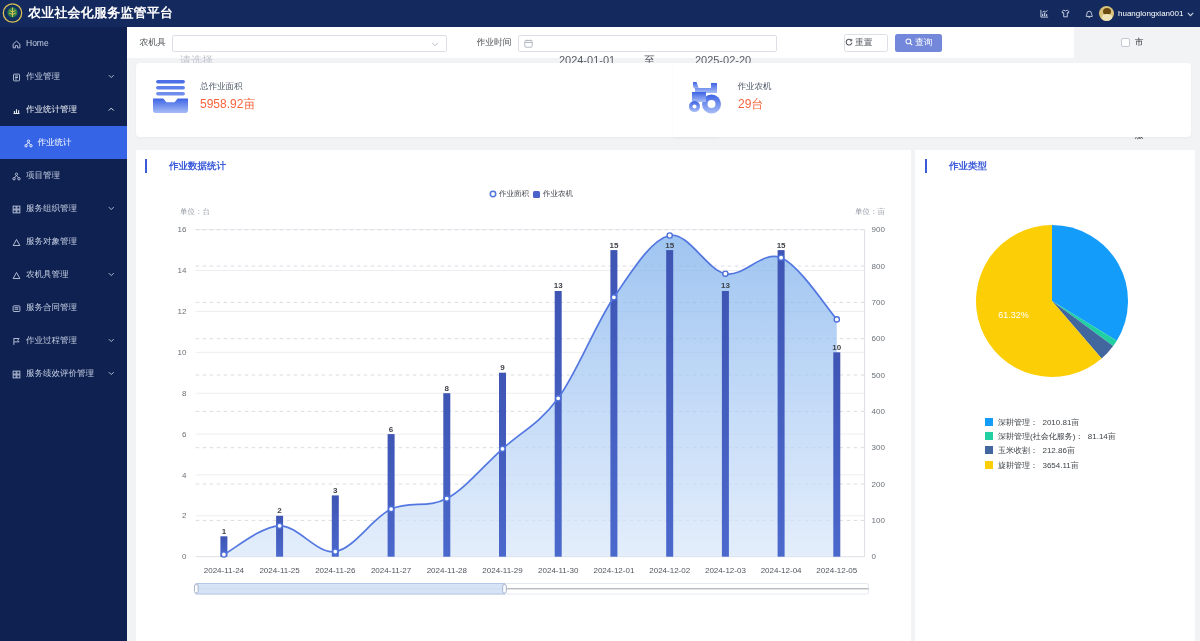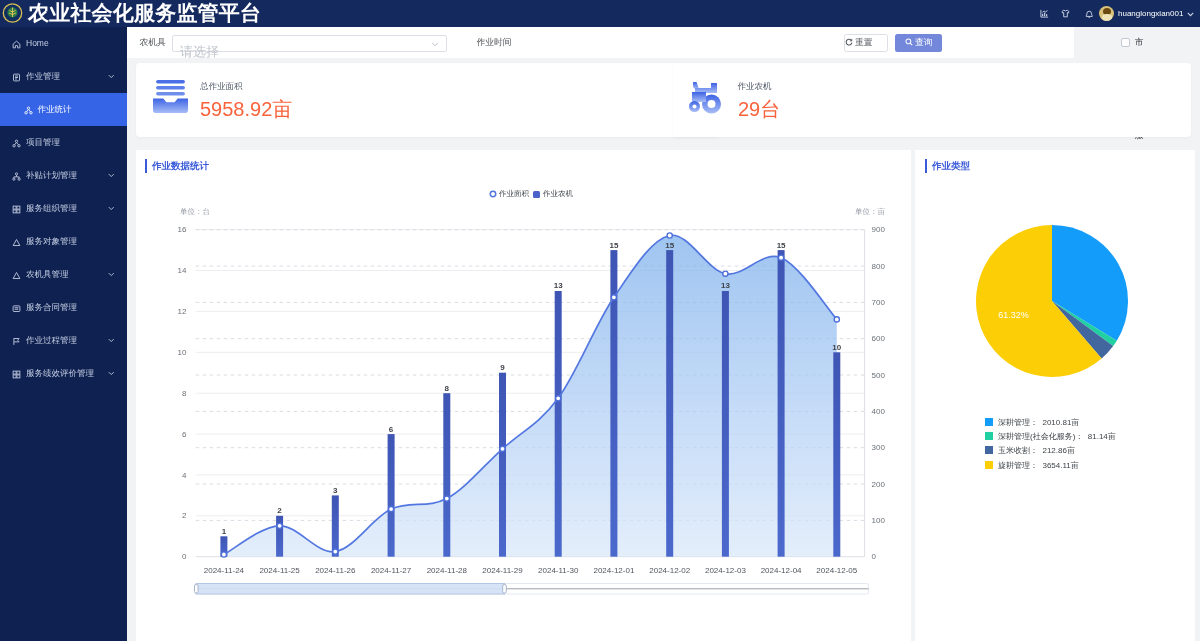--- a/index.html
+++ b/index.html
@@ -1,38 +1,38 @@
 <!DOCTYPE html>
 <html lang="zh"><head><meta charset="utf-8"><style>
 *{margin:0;padding:0;box-sizing:border-box}
 html,body{width:1200px;height:641px;overflow:hidden;font-family:"Liberation Sans",sans-serif}
 body{background:#f2f3f5;position:relative}
 .abs{position:absolute}
 .header{position:absolute;left:0;top:0;width:1200px;height:27px;background:#142a5e;color:#fff}
-.htitle{position:absolute;left:28px;top:0;line-height:26px;font-size:21px;font-weight:bold;letter-spacing:.2px}
+.htitle{position:absolute;left:28px;top:0;line-height:26px;font-size:13px;font-weight:bold;letter-spacing:.2px}
 .hic{position:absolute;top:8px}
 .uname{position:absolute;left:1118px;top:0;line-height:27px;font-size:8px;color:#fff}
 .sidebar{position:absolute;left:0;top:27px;width:127px;height:614px;background:#0e2150}
 .mi{position:relative;height:33px;line-height:33px;color:#c5cee3;font-size:8.5px;white-space:nowrap}
 .mi .txt{position:absolute;left:26px;top:0}
 .mi .ic{position:absolute;left:12px;top:12.5px;width:9px;height:9px;opacity:.9}
 .mi .car{position:absolute;left:108px;top:14px;width:6.5px;height:5px}
 .mi.active{background:#3565e6;color:#fff}
 .mi.sub .ic{left:23.5px}
 .mi.sub .txt{left:37.5px}
 .mi.lit{color:#f2f5fc}
 .fbar{position:absolute;left:127px;top:27px;width:947px;height:31px;background:#fff;font-size:8.75px}
 .flabel{position:absolute;top:0;line-height:31px;color:#4e5256}
 .inp{position:absolute;top:7.5px;height:17px;background:#fff;border:1px solid #dcdfe6;border-radius:2px}
-.inp span{position:absolute;top:8px;line-height:15px;font-size:13px}
+.inp span{position:absolute;top:17px;line-height:15px;font-size:11px}
 .card{position:absolute;background:#fff;border-radius:4px;box-shadow:0 1px 3px rgba(0,0,0,.04)}
 .panel{position:absolute;background:#fff}
-.ptitle{position:absolute;font-size:9.5px;font-weight:bold;color:#3a5ad9;border-left:2px solid #3a5ad9;padding-left:5px;line-height:13.5px}
+.ptitle{position:absolute;font-size:9.5px;font-weight:bold;color:#3a5ad9;border-left:2px solid #3a5ad9;padding-left:22px;line-height:13.5px}
 .slabel{font-size:8.5px;color:#4d5666}
-.sval{font-size:20px;color:#f9633c}
+.sval{font-size:12px;color:#f9633c}
 .pleg div{height:14.2px;line-height:14.2px}
 .pleg i{display:inline-block;width:8px;height:8px;margin-right:5px;vertical-align:-1px}
 </style></head>
 <body>
 <div class="header">
   <svg class="abs" style="left:2px;top:2px" width="21" height="22" viewBox="0 0 21 22">
     <circle cx="10.5" cy="11" r="10" fill="#12305f"></circle>
     <circle cx="10.5" cy="11" r="9.2" fill="none" stroke="#d9bd55" stroke-width="1.3"></circle>
     <circle cx="10.5" cy="10.5" r="5" fill="#2e7d46"></circle>
     <path d="M10.5 5.5 L10.5 15 M7.5 8.5 Q10.5 11.5 13.5 8.5 M7 11 Q10.5 14 14 11" stroke="#e7c85b" stroke-width=".9" fill="none"></path>
@@ -72,52 +72,49 @@
 <div class="mi">
       <svg class="ic" viewBox="0 0 12 12" fill="none" stroke="#c5cee3" stroke-width="1.3">
         <rect x="2" y="1.5" width="8" height="9" rx="1"></rect>
         <path d="M4 4 H8 M4 6 H8 M4 8 H6.5"></path>
       </svg>
       <span class="txt">作业管理</span>
       <svg class="car" viewBox="0 0 9 7">
         <path d="M1 1.5 L4.5 5 L8 1.5" stroke="#c5cee3" stroke-width="1.2" fill="none"></path>
       </svg>
     </div>
+<div class="mi lit">
+      <svg class="ic" viewBox="0 0 12 12" fill="none" stroke="#ffffff" stroke-width="1.3">
+        <path d="M2 10 L10 10 M3.2 10 V6.8 M6 10 V4.2 M8.8 10 V5.8" stroke-width="1.5"></path>
+      </svg>
+      <span class="txt">作业统计管理</span>
+      <svg class="car" viewBox="0 0 9 7">
+        <path d="M1 5 L4.5 1.5 L8 5" stroke="#ffffff" stroke-width="1.2" fill="none"></path>
+      </svg>
+    </div>
 <div class="mi sub active">
       <svg class="ic" viewBox="0 0 12 12" fill="none" stroke="#ffffff" stroke-width="1.3">
         <circle cx="6" cy="3" r="1.6"></circle>
         <circle cx="2.7" cy="9" r="1.6"></circle>
         <circle cx="9.3" cy="9" r="1.6"></circle>
         <path d="M6 4.6 L3.4 7.7 M6 4.6 L8.6 7.7"></path>
       </svg>
       <span class="txt">作业统计</span>
     </div>
 <div class="mi">
       <svg class="ic" viewBox="0 0 12 12" fill="none" stroke="#c5cee3" stroke-width="1.3">
         <circle cx="6" cy="3" r="1.6"></circle>
         <circle cx="2.7" cy="9" r="1.6"></circle>
         <circle cx="9.3" cy="9" r="1.6"></circle>
         <path d="M6 4.6 L3.4 7.7 M6 4.6 L8.6 7.7"></path>
       </svg>
       <span class="txt">项目管理</span>
     </div>
 <div class="mi">
       <svg class="ic" viewBox="0 0 12 12" fill="none" stroke="#c5cee3" stroke-width="1.3">
-        <circle cx="6" cy="2.5" r="1.5"></circle>
-        <circle cx="2.5" cy="9.5" r="1.5"></circle>
-        <circle cx="9.5" cy="9.5" r="1.5"></circle>
-        <path d="M6 4 V6.5 M6 6.5 H2.5 V8 M6 6.5 H9.5 V8"></path>
-      </svg>
-      <span class="txt">补贴计划管理</span>
-      <svg class="car" viewBox="0 0 9 7">
-        <path d="M1 1.5 L4.5 5 L8 1.5" stroke="#c5cee3" stroke-width="1.2" fill="none"></path>
-      </svg>
-    </div>
-<div class="mi">
-      <svg class="ic" viewBox="0 0 12 12" fill="none" stroke="#c5cee3" stroke-width="1.3">
         <rect x="1.5" y="1.5" width="4" height="4"></rect>
         <rect x="6.5" y="1.5" width="4" height="4"></rect>
         <rect x="1.5" y="6.5" width="4" height="4"></rect>
         <rect x="6.5" y="6.5" width="4" height="4"></rect>
       </svg>
       <span class="txt">服务组织管理</span>
       <svg class="car" viewBox="0 0 9 7">
         <path d="M1 1.5 L4.5 5 L8 1.5" stroke="#c5cee3" stroke-width="1.2" fill="none"></path>
       </svg>
     </div>
@@ -168,20 +165,29 @@
 
 <div class="fbar">
   <div class="flabel" style="left:12.5px">农机具</div>
   <div class="inp" style="left:45px;width:275px">
     <span style="left:7px;color:#bfc4cc">请选择</span>
     <svg class="abs" style="right:7px;top:6px" width="8" height="5" viewBox="0 0 9 6">
         <path d="M1 1 L4.5 4.5 L8 1" stroke="#b8bdc6" stroke-width="1.2" fill="none"></path>
       </svg>
   </div>
   <div class="flabel" style="left:349.5px">作业时间</div>
+  <div class="inp" style="left:390.5px;width:259px">
+    <svg class="abs" style="left:5px;top:3px" width="9" height="9" viewBox="0 0 11 11" fill="none" stroke="#adb2bb" stroke-width="1.1">
+        <rect x="1" y="1.8" width="9" height="8.2" rx="1"></rect>
+        <path d="M1 4.3 H10 M3.4 .8 V2.8 M7.6 .8 V2.8"></path>
+      </svg>
+    <span style="left:40.4px;color:#585d66">2024-01-01</span>
+    <span style="left:125.4px;color:#585d66">至</span>
+    <span style="left:176.4px;color:#585d66">2025-02-20</span>
+  </div>
   <div class="abs" style="left:716.7px;top:7.3px;width:44.3px;height:17.4px;border:1px solid #dcdfe6;border-radius:2.5px;background:#fff;color:#53575e;text-align:left;line-height:15.4px">
     <svg style="vertical-align:-1px" width="8" height="8" viewBox="0 0 10 10" fill="none" stroke="#53575e" stroke-width="1.3">
         <path d="M8.2 3.4 A3.6 3.6 0 1 0 8.6 5.8"></path>
         <path d="M8.4 1.2 L8.4 3.6 L6 3.6" stroke-width="1.1"></path>
       </svg> 重置</div>
   <div class="abs" style="left:768px;top:7.3px;width:47px;height:17.4px;border-radius:2.5px;background:#7388da;color:#fff;text-align:center;line-height:17.4px">
     <svg style="vertical-align:-1px" width="8" height="8" viewBox="0 0 10 10" fill="none" stroke="#fff" stroke-width="1.3">
         <circle cx="4.2" cy="4.2" r="3"></circle>
         <path d="M6.5 6.5 L9 9"></path>
       </svg> 查询</div>

